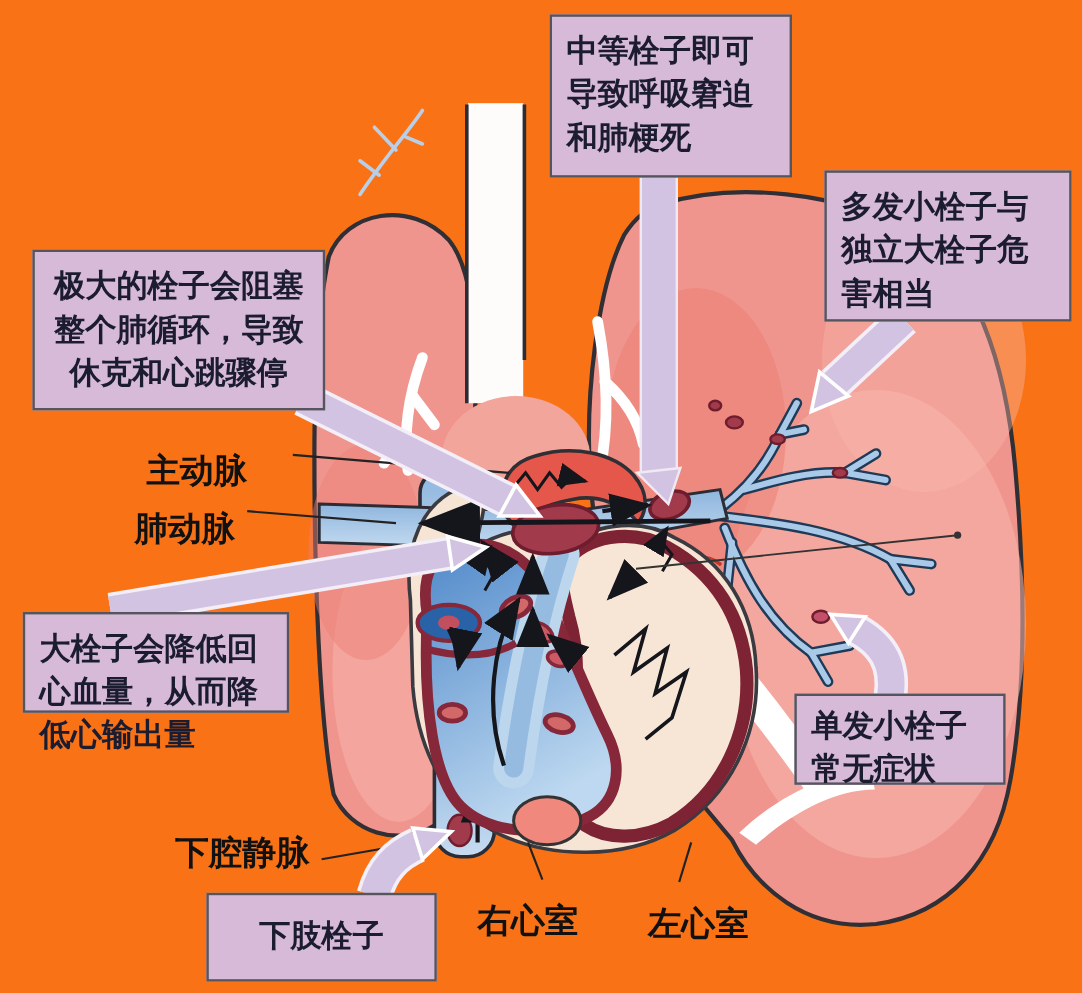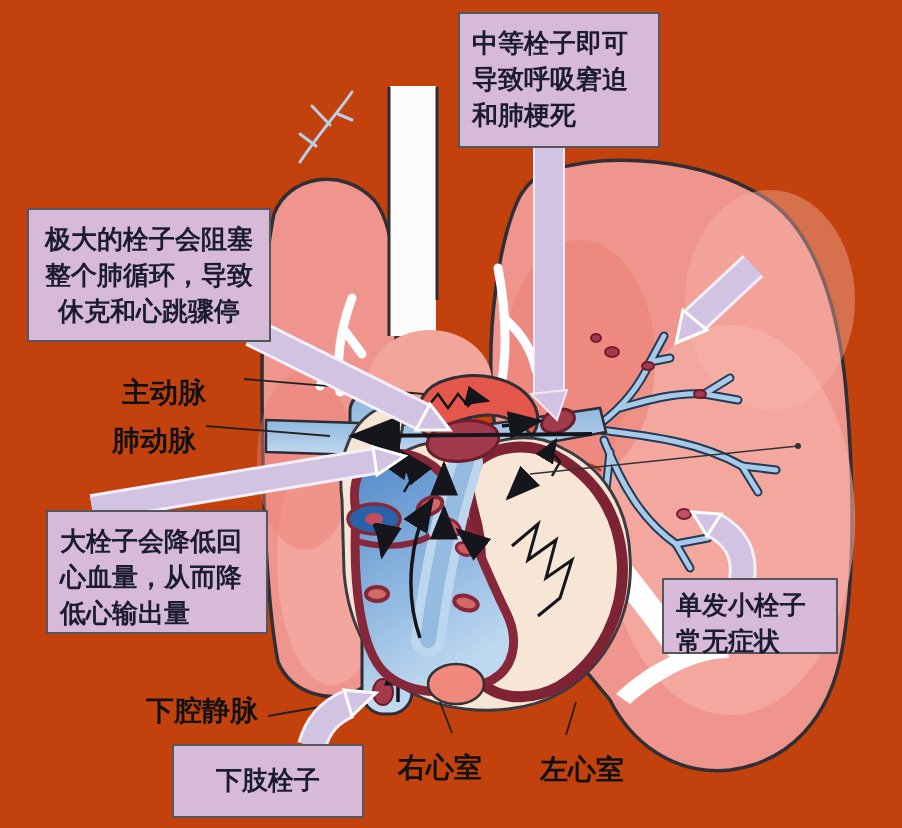--- a/index.html
+++ b/index.html
@@ -2,21 +2,21 @@
 <html style="--callout_fill: #d7bad7; --callout_border: #55555e; --pointer_arrow_fill: #d2c3e3; --lung_pink: #f0958d; --lung_light: #f7b6ad; --vessel_blue: #9dc1e4; --heart_blue: #5b93cf; --myocardium_red: #86283a; --embolus_red: #a13a4b; --aorta_red: #e4574a; --text_dark: #1c1c30;"><head>
 <meta charset="utf-8">
 <style>
   :root{
     --callout_fill:#d7bad7; --callout_border:#55555e; --pointer_arrow_fill:#d2c3e3;
     --lung_pink:#f0958d; --lung_light:#f7b6ad; --vessel_blue:#9dc1e4;
     --heart_blue:#5b93cf; --myocardium_red:#86283a; --embolus_red:#a13a4b;
     --aorta_red:#e4574a; --text_dark:#1c1c30;
   }
   html,body{margin:0;padding:0;background:#fff;}
-  .stage{position:relative;width:902px;height:828px;background:#c2410c;overflow:hidden;
+  .stage{position:relative;width:902px;height:828px;background:#f97316;overflow:hidden;
          font-family:"DejaVu Sans","Liberation Sans",sans-serif;}
   .stage svg{position:absolute;left:0;top:0;}
   .callout{position:absolute;box-sizing:border-box;background:var(--callout_fill);
            border:2px solid var(--callout_border);color:var(--text_dark);
            font-size:26px;font-weight:700;line-height:1.38;white-space:pre-line;
            padding:12px 12px;letter-spacing:0px;}
   .plainlabel{position:absolute;color:#111;font-size:28px;font-weight:600;white-space:nowrap;margin-top:12px;}
   .center{display:flex;align-items:center;justify-content:center;padding:16px;}
   .emb{fill:var(--embolus_red);stroke:#6e1d2e;stroke-width:2;}
   .lav{fill:var(--pointer_arrow_fill);}
@@ -241,26 +241,29 @@
       <path d="M 312 746 C 318 724 330 712 348 704" class="lavline" stroke="var(--pointer_arrow_fill)" stroke-width="24"></path>
       <polygon points="376,693 352,716 344,690" class="lav" stroke="#ffffff" stroke-width="3"></polygon>
     </g>
   </g>
 </svg>
 
 <div class="callout" style="left:458px;top:12px;width:202px;height:136px;">中等栓子即可
 导致呼吸窘迫
 和肺梗死</div>
 
+<div class="callout" style="left:687px;top:142px;width:206px;height:126px;">多发小栓子与
+独立大栓子危
+害相当</div>
 
 <div class="callout" style="left:27px;top:208px;width:244px;height:134px;text-align:center;">极大的栓子会阻塞
 整个肺循环，导致
 休克和心跳骤停</div>
 
-<div class="callout" style="left:46px;top:510px;width:222px;height:124px;">大栓子会降低回
+<div class="callout" style="left:19px;top:510px;width:222px;height:84px;">大栓子会降低回
 心血量，从而降
 低心输出量</div>
 
 <div class="callout" style="left:662px;top:578px;width:176px;height:76px;padding:8px 12px;">单发小栓子
 常无症状</div>
 
 <div class="callout center" style="left:172px;top:744px;width:192px;height:74px;">下肢栓子</div>
 
 <div class="plainlabel" style="left:122px;top:362px;">主动脉</div>
 <div class="plainlabel" style="left:112px;top:410px;">肺动脉</div>

